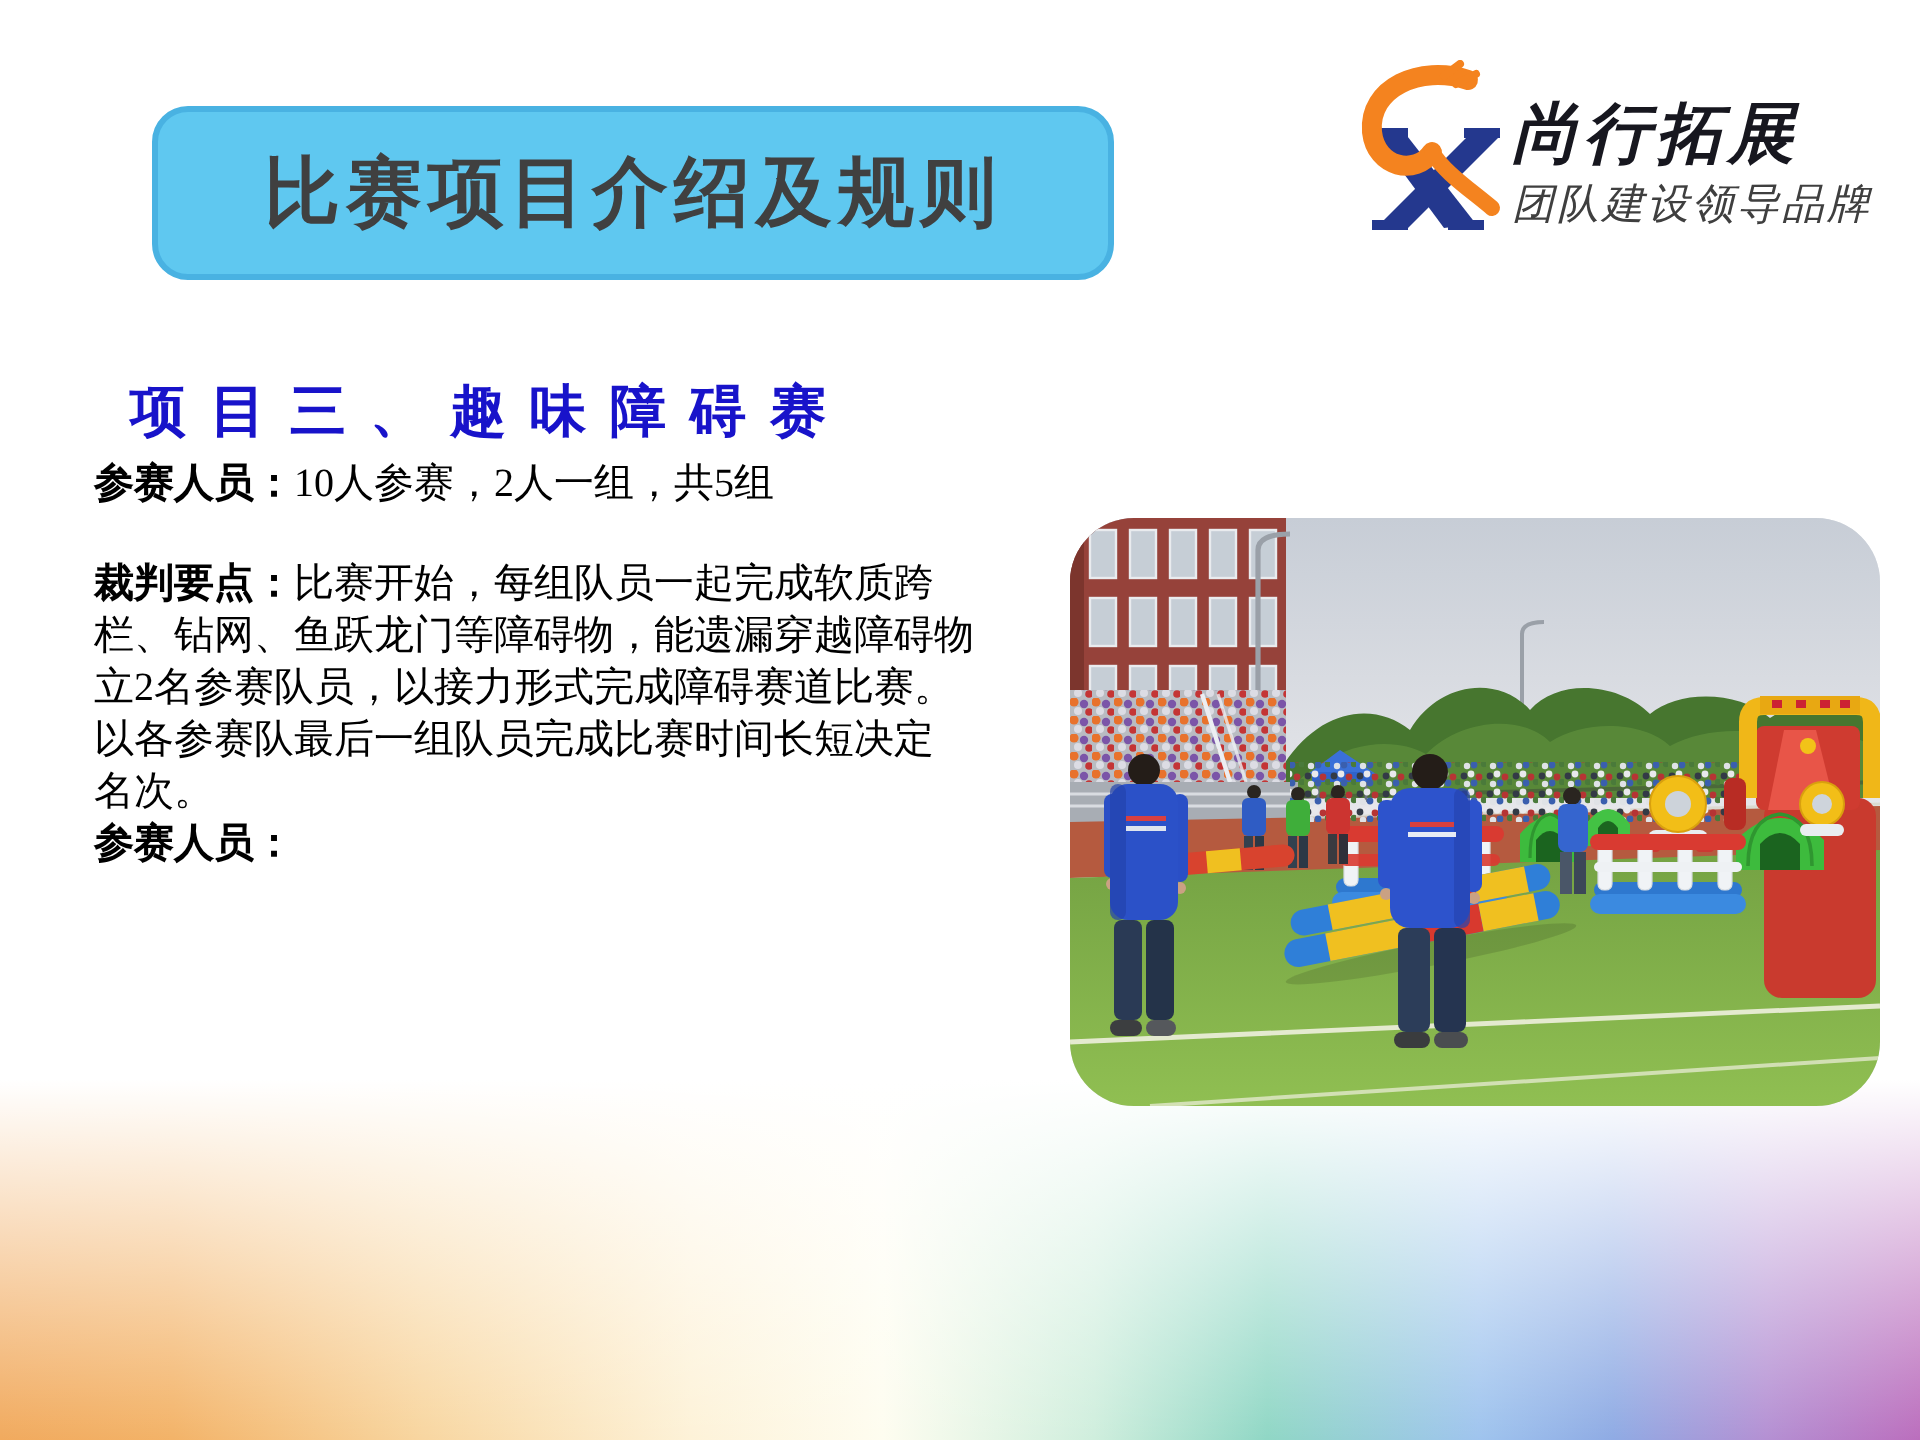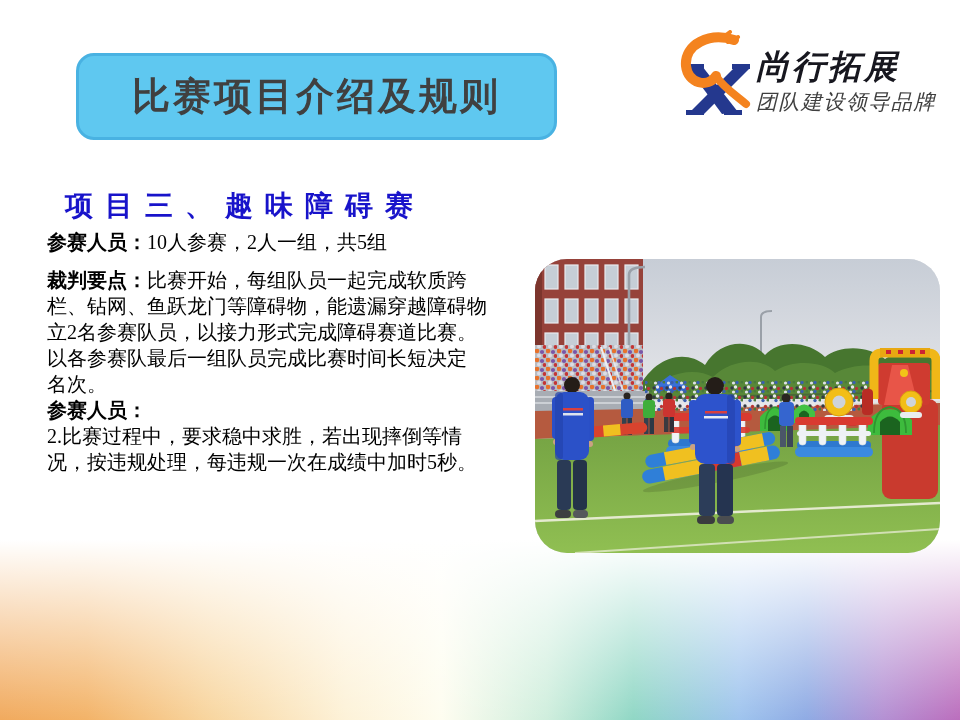--- a/index.html
+++ b/index.html
@@ -39,21 +39,21 @@
     position:absolute;left:47px;top:169px;margin:18px;
     font-family:"Liberation Serif","DejaVu Serif",serif;
     font-size:28px;font-weight:600;color:#1813ca;letter-spacing:12px;
   }
   .body-text{
     position:absolute;left:47px;top:229px;width:482px;
     font-family:"Liberation Serif","DejaVu Serif",serif;
     font-size:20px;line-height:26px;color:#000;
   }
   .body-text p{margin:0;}
-  .body-text p.participants{margin-bottom:12px;}
+  .body-text p.participants{margin-bottom:24px;}
   .b{font-weight:bold;}
   .pre{white-space:pre-line;}
   
   .photo{
     position:absolute;left:535px;top:259px;width:405px;height:294px;
     border-radius:32px;overflow:hidden;background:#dfe2e6;
   }
   .photo svg{display:block;}
 </style>
 </head>
@@ -94,22 +94,20 @@
   <h2 class="heading">项目三、趣味障碍赛</h2>
 
   <div class="body-text">
     <p class="participants"><span class="b">参赛人员：</span><span>10人参赛，2人一组，共5组</span></p>
     <p><span class="b">裁判要点：</span><span class="pre">比赛开始，每组队员一起完成软质跨
 栏、钻网、鱼跃龙门等障碍物，能遗漏穿越障碍物
 立2名参赛队员，以接力形式完成障碍赛道比赛。
 以各参赛队最后一组队员完成比赛时间长短决定
 名次。</span></p>
     <p class="b">参赛人员：</p>
-    <p class="pre">2.比赛过程中，要求稳中求胜，若出现摔倒等情
-况，按违规处理，每违规一次在成绩中加时5秒。</p>
   </div>
 
   <div class="photo">
     <svg viewBox="0 0 405 294" width="405" height="294">
       <defs>
         <linearGradient id="skyg" x1="0" y1="0" x2="0" y2="1">
           <stop offset="0" stop-color="#c7cdd6"></stop>
             <stop offset="1" stop-color="#e9e9ec"></stop>
         </linearGradient>
         <linearGradient id="grassg" x1="0" y1="0" x2="0" y2="1">

